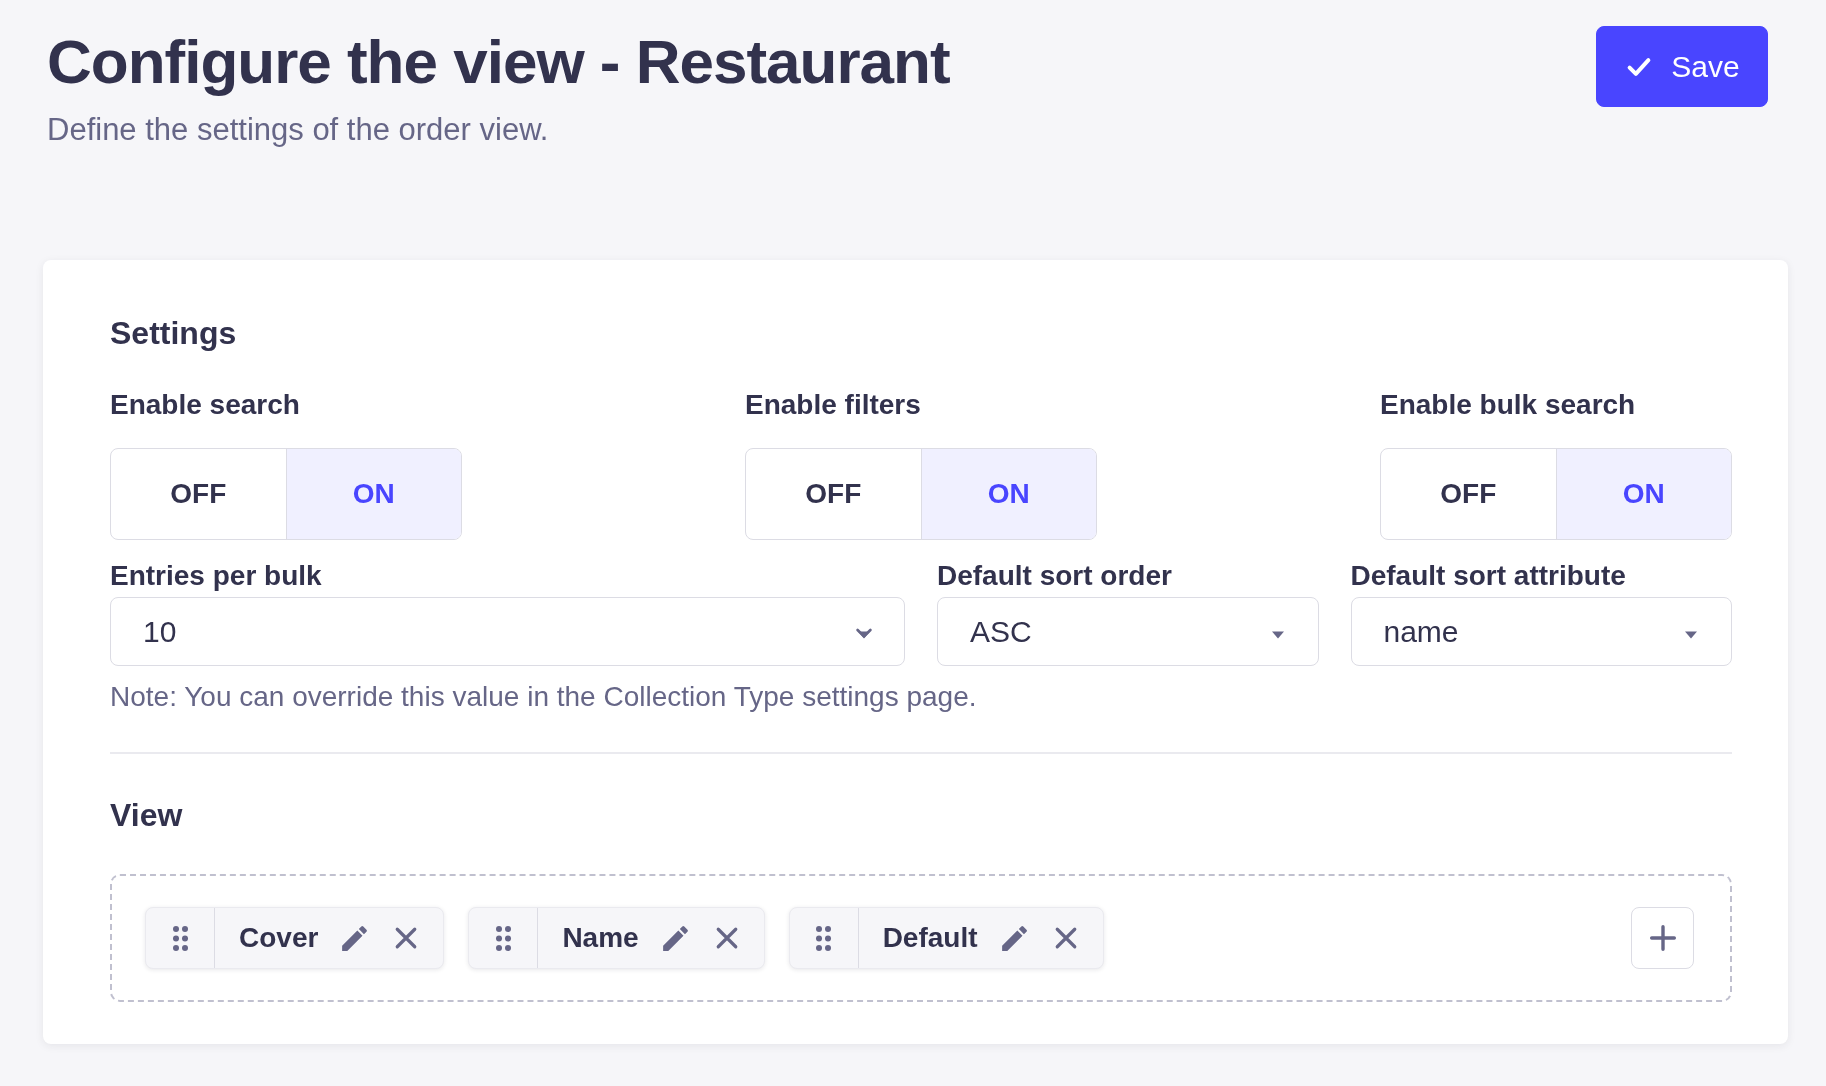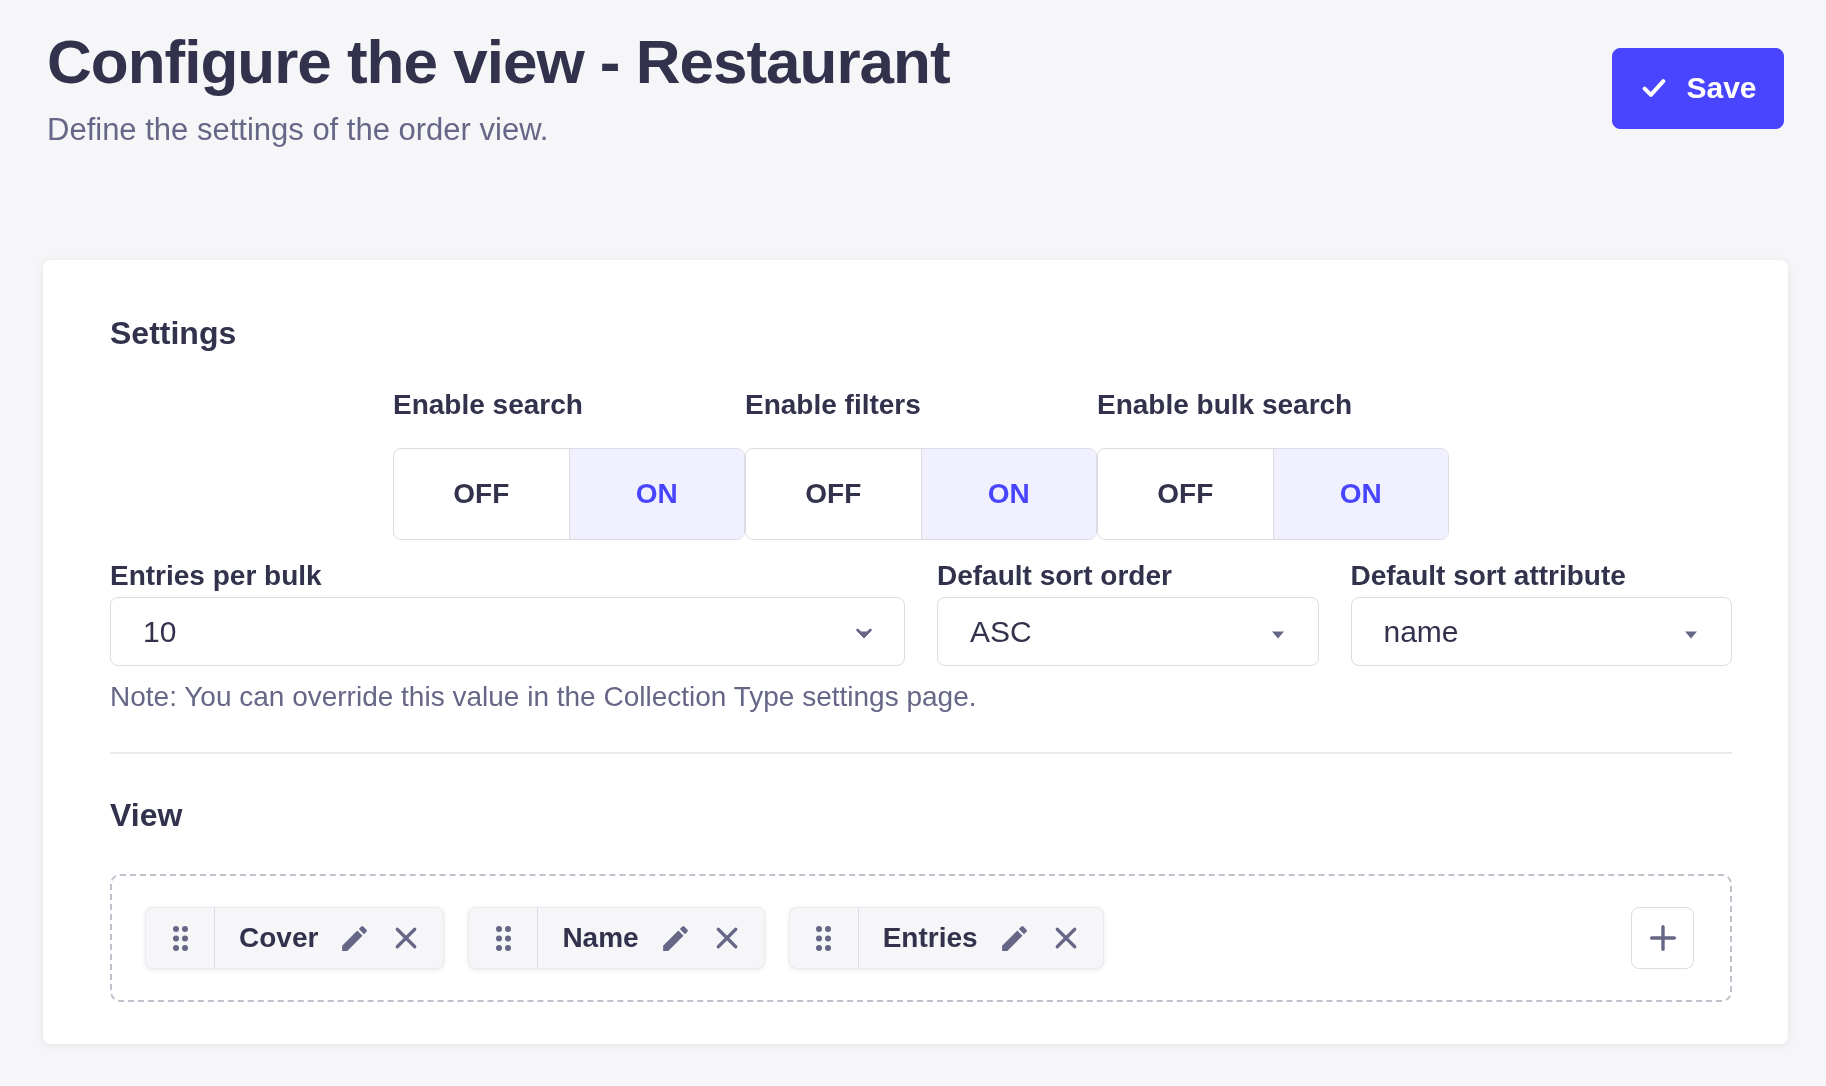--- a/index.html
+++ b/index.html
@@ -8,22 +8,22 @@
     background: #f6f6f9;
     font-family: "Liberation Sans", sans-serif;
     color: #32324d;
     overflow: hidden;
   }
 
   
   .header {
     display: flex;
     justify-content: space-between;
-    align-items: center;
-    padding: 26px 42px 0 47px;
+    align-items: flex-start;
+    padding: 26px 58px 0 47px;
   }
   .page-title {
     font-size: 62px;
     font-weight: bold;
     letter-spacing: -1px;
     line-height: 72px;
     color: #32324d;
   }
   .page-subtitle {
     margin-top: 12px;
@@ -36,21 +36,21 @@
     align-items: center;
     justify-content: center;
     gap: 17px;
     width: 172px;
     height: 81px;
     background: #4945ff;
     border: 1px solid #4945ff;
     border-radius: 8px;
     color: #ffffff;
     font-size: 30px;
-    font-weight: bold;
+    font-weight: normal;
     cursor: pointer;
   }
 
   
   .card {
     margin: 110px 38px 0 43px;
     width: 1745px;
     background: #ffffff;
     border-radius: 8px;
     box-shadow: 0 2px 8px rgba(33,33,52,0.08);
@@ -61,21 +61,21 @@
     font-size: 32px;
     font-weight: bold;
     color: #32324d;
     line-height: 34px;
   }
 
   
   .toggles-row {
     margin-top: 40px;
     display: flex;
-    justify-content: center;
+    justify-content: space-between;
   }
   .field-label {
     display: block;
     font-size: 28px;
     font-weight: bold;
     color: #32324d;
     line-height: 30px;
   }
   .toggle-field .field-label { margin-bottom: 28px; }
   .toggle {
@@ -354,21 +354,21 @@
       <button class="chip-handle">
         <svg width="19" height="29" viewBox="0 0 19 29">
           <circle cx="5" cy="5" r="3" fill="#666687"></circle>
             <circle cx="14" cy="5" r="3" fill="#666687"></circle>
           <circle cx="5" cy="14.5" r="3" fill="#666687"></circle>
             <circle cx="14" cy="14.5" r="3" fill="#666687"></circle>
           <circle cx="5" cy="24" r="3" fill="#666687"></circle>
             <circle cx="14" cy="24" r="3" fill="#666687"></circle>
         </svg>
       </button>
-      <span class="chip-label">Entries</span>
+      <span class="chip-label">Default</span>
       <button class="icon-btn">
         <svg width="33" height="33" viewBox="0 0 24 24">
             <path d="M3 17.25V21h3.75L17.81 9.94l-3.75-3.75L3 17.25zM20.71 7.04a.996.996 0 0 0 0-1.41l-2.34-2.34a.996.996 0 0 0-1.41 0l-1.83 1.83 3.75 3.75 1.83-1.83z" fill="#666687"></path>
           </svg>
       </button>
       <button class="icon-btn">
         <svg width="30" height="30" viewBox="0 0 24 24">
             <path d="M5 5l14 14M19 5L5 19" stroke="#666687" stroke-width="2.6" stroke-linecap="round"></path>
           </svg>
       </button>

